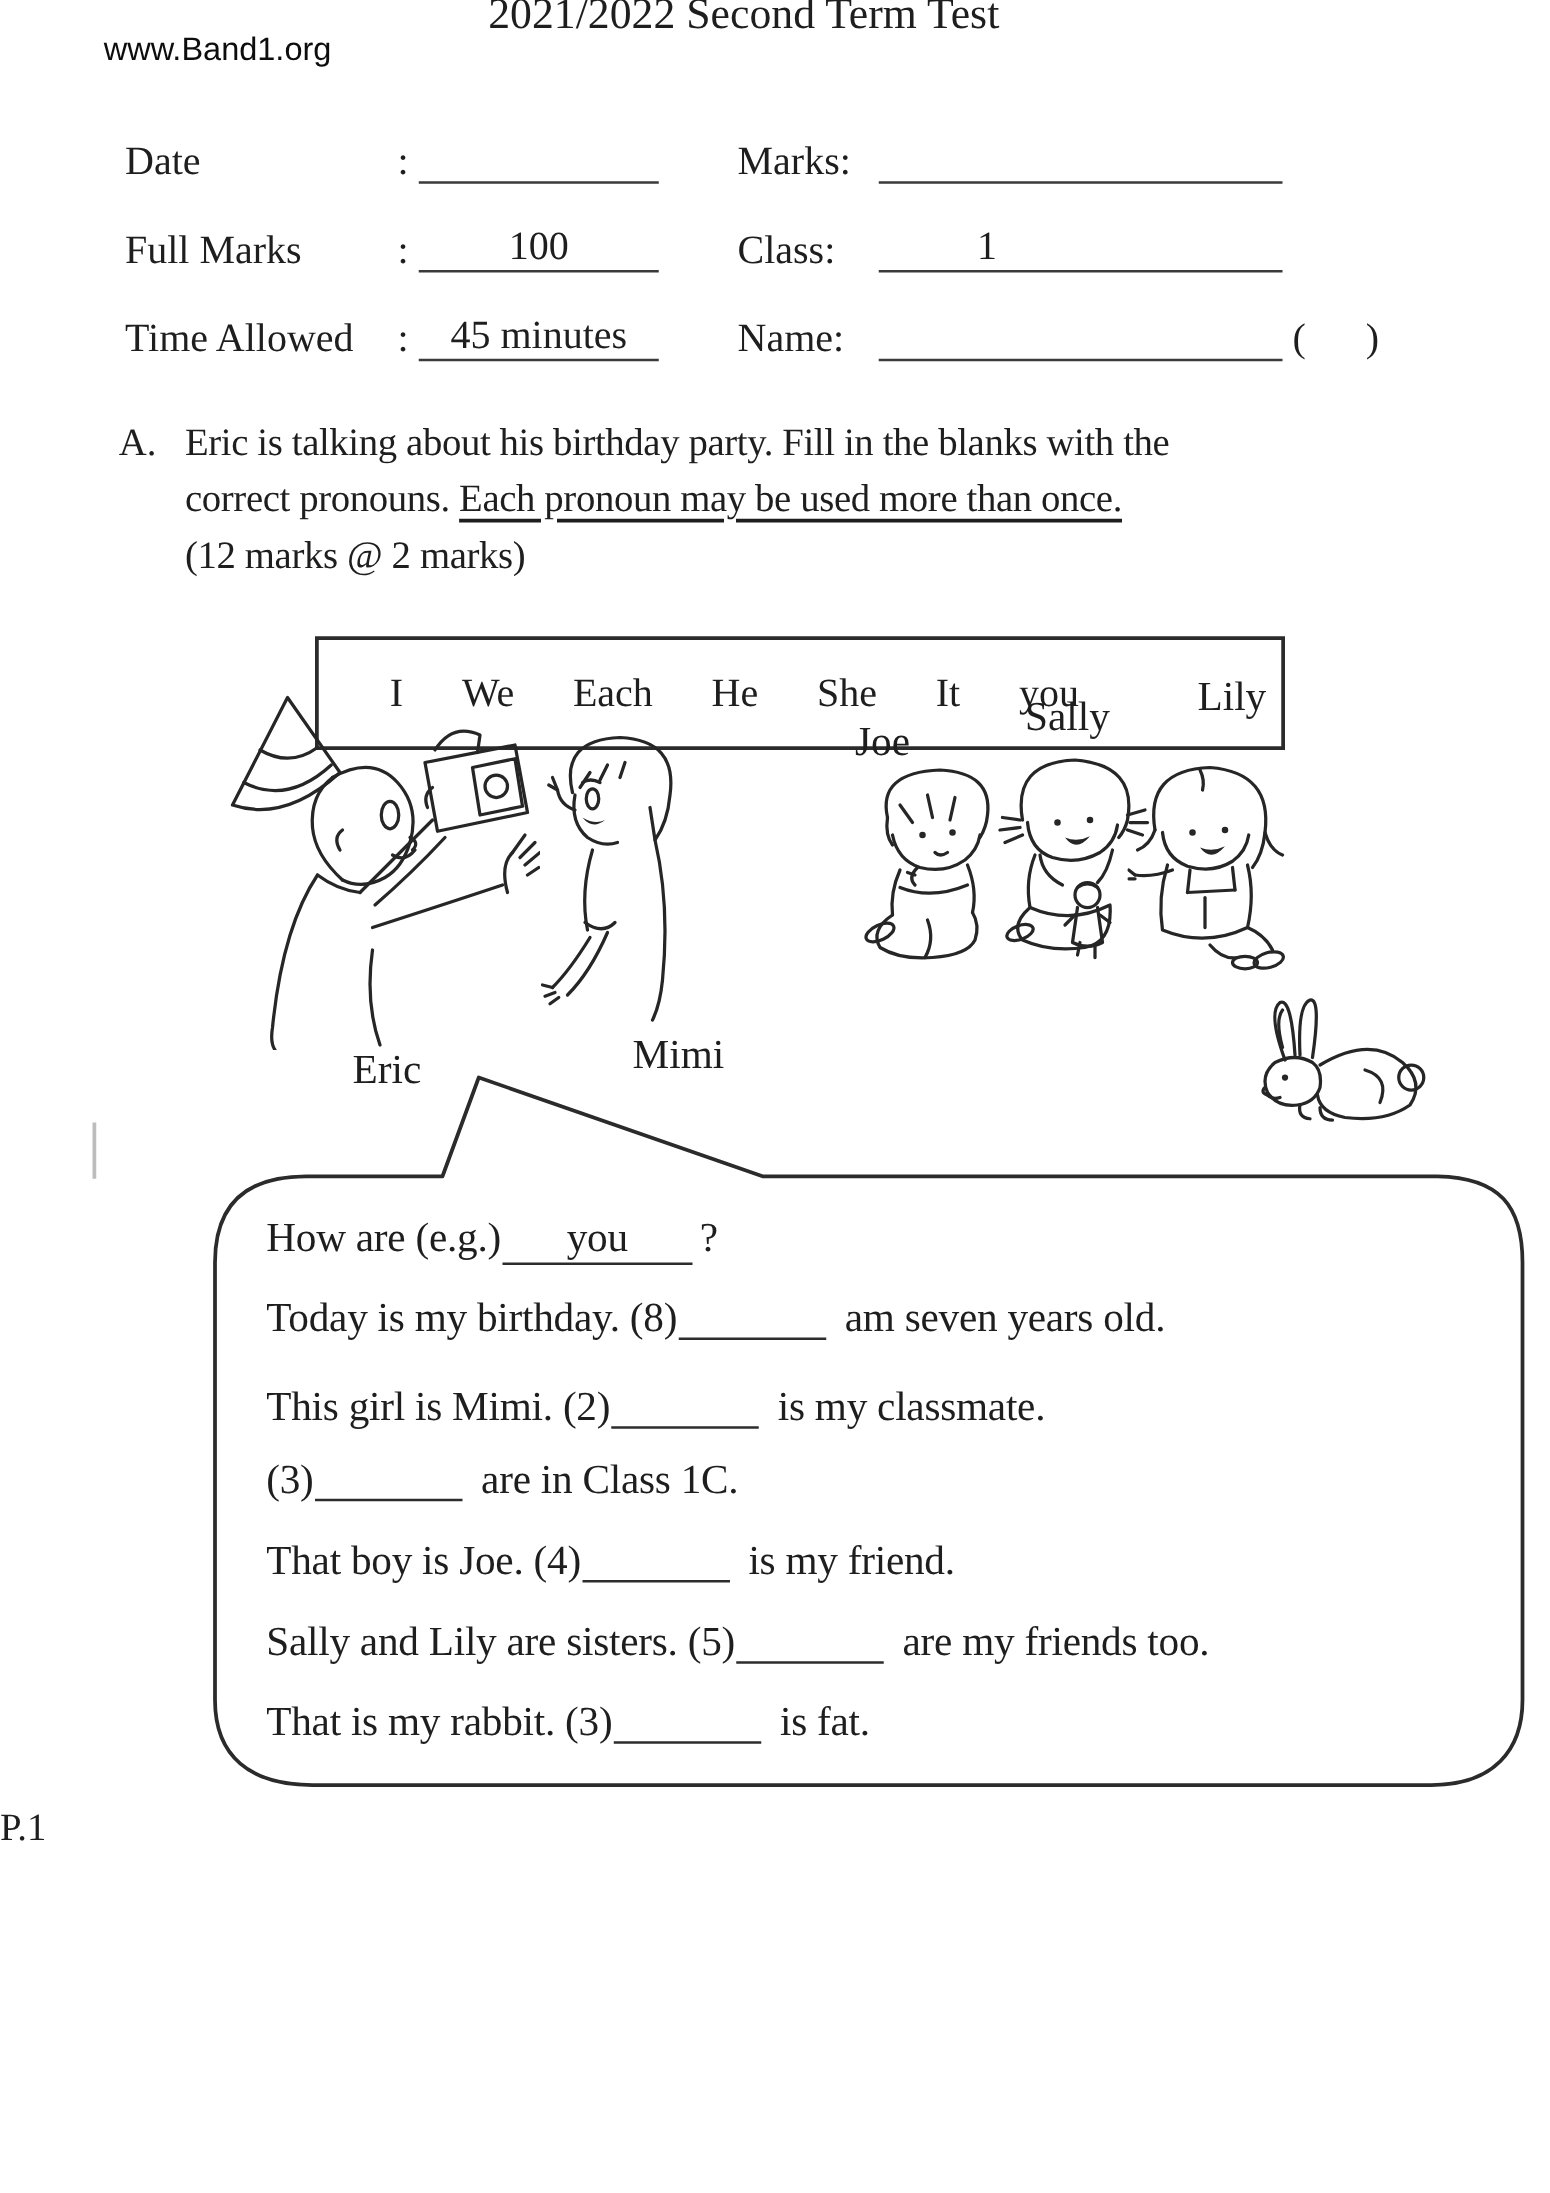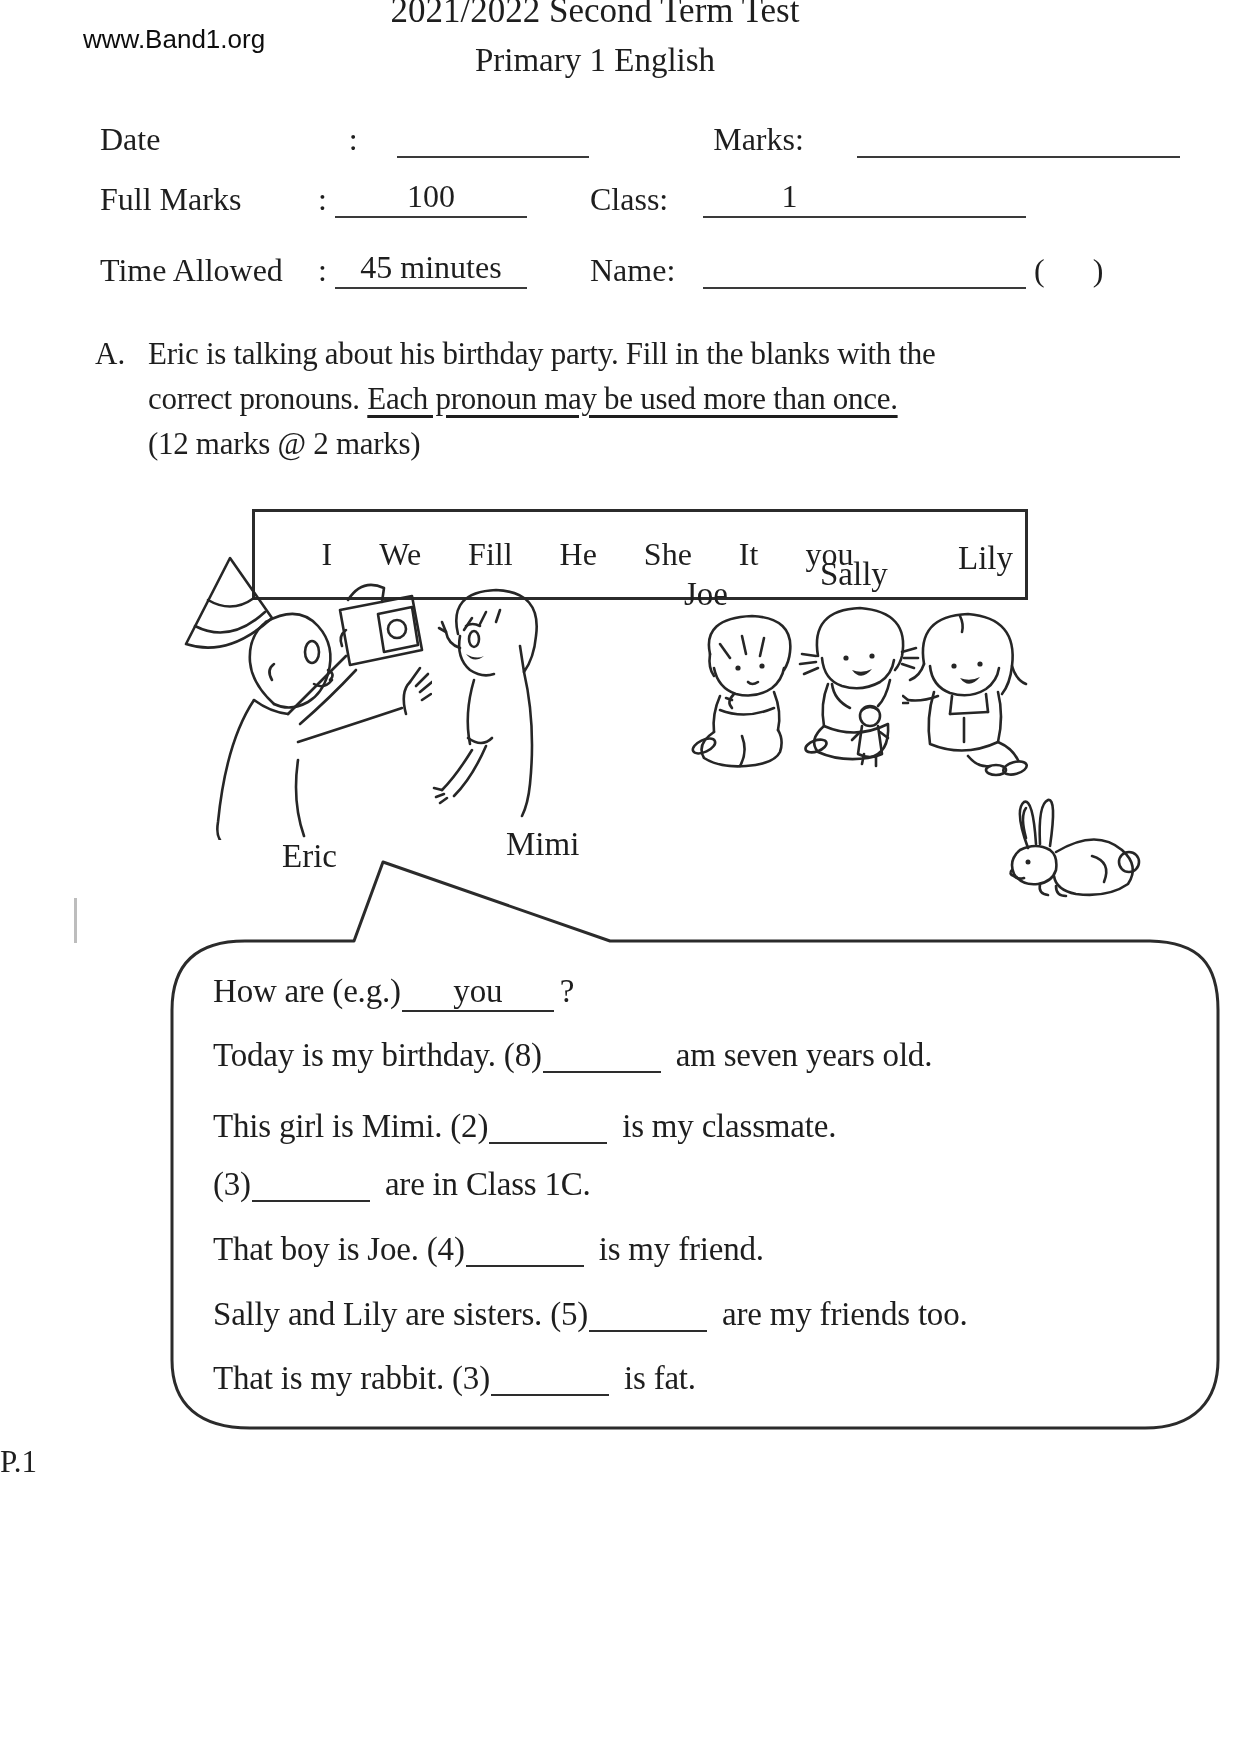--- a/index.html
+++ b/index.html
@@ -65,23 +65,22 @@
   .lineart { stroke:#262626; stroke-width:2.6; fill:none; stroke-linecap:round; stroke-linejoin:round; }
   .ink { fill:#262626; stroke:none; }
 </style>
 </head>
 <body>
 
 <div class="page">
 
   <div class="watermark">www.Band1.org</div>
   <div class="title1">2021/2022 Second Term Test</div>
-  <div class="title2">Primary 1 English</div>
-
-  <div class="form-row" style="top:114px;justify-content:space-between;">
+
+  <div class="form-row" style="top:103px;">
     <span class="fr-label">Date</span>
     <span class="fr-colon">:</span>
     <span class="fr-line-left"></span>
     <span class="fr-spacer"></span>
     <span class="fr-rlabel">Marks:</span>
     <span class="fr-line-right"></span>
   </div>
 
   <div class="form-row" style="top:174px;">
     <span class="fr-label">Full Marks</span>
@@ -107,21 +106,21 @@
     <div class="sec-text">
       <div>Eric is talking about his birthday party. Fill in the blanks with the</div>
       <div><span>correct pronouns. </span><span class="u-phrase">Each pronoun may be used more than once.</span></div>
       <div>(12 marks @ 2 marks)</div>
     </div>
   </div>
 
   <div class="pronoun-box">
     <span>I</span>
     <span>We</span>
-    <span>Fill</span>
+    <span>Each</span>
     <span>He</span>
     <span>She</span>
     <span>It</span>
     <span>you</span>
   </div>
 
   <div class="char-label" style="left:282px; top:838px;">Eric</div>
   <div class="char-label" style="left:506px; top:826px;">Mimi</div>
   <div class="char-label" style="left:666px; top:576px;margin-left:18px;">Joe</div>
   <div class="char-label" style="left:820px; top:556px;">Sally</div>

